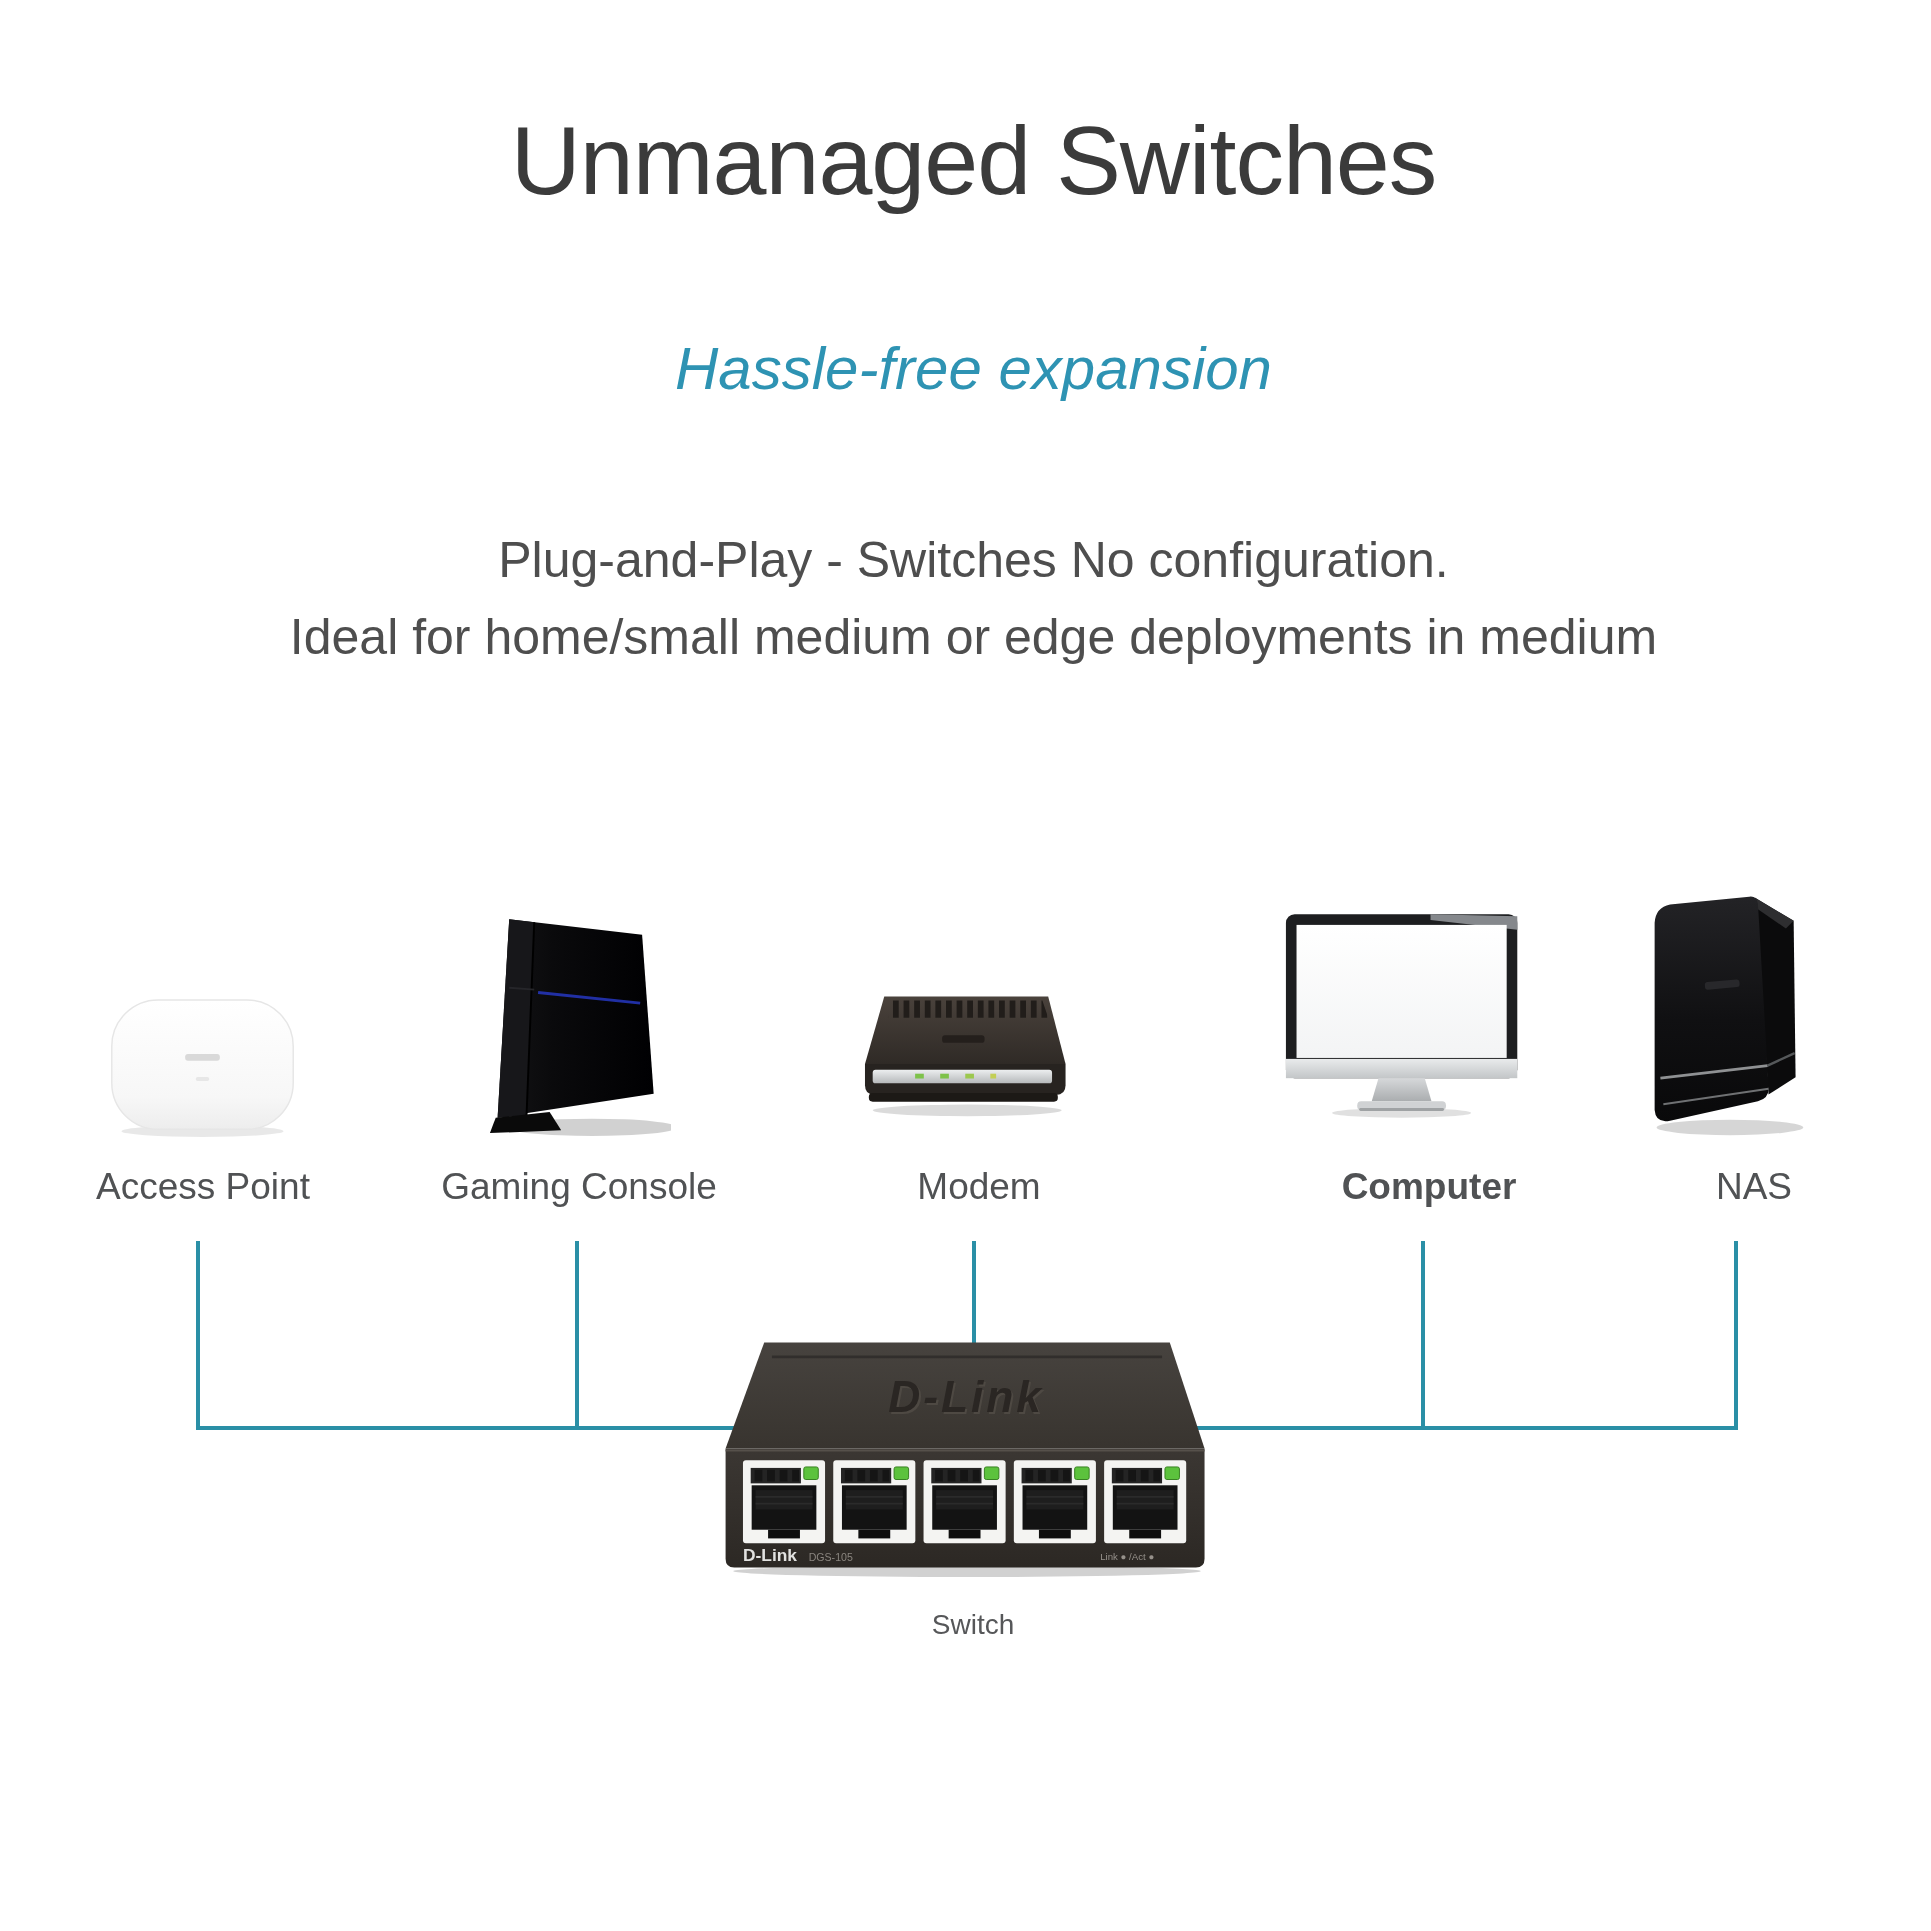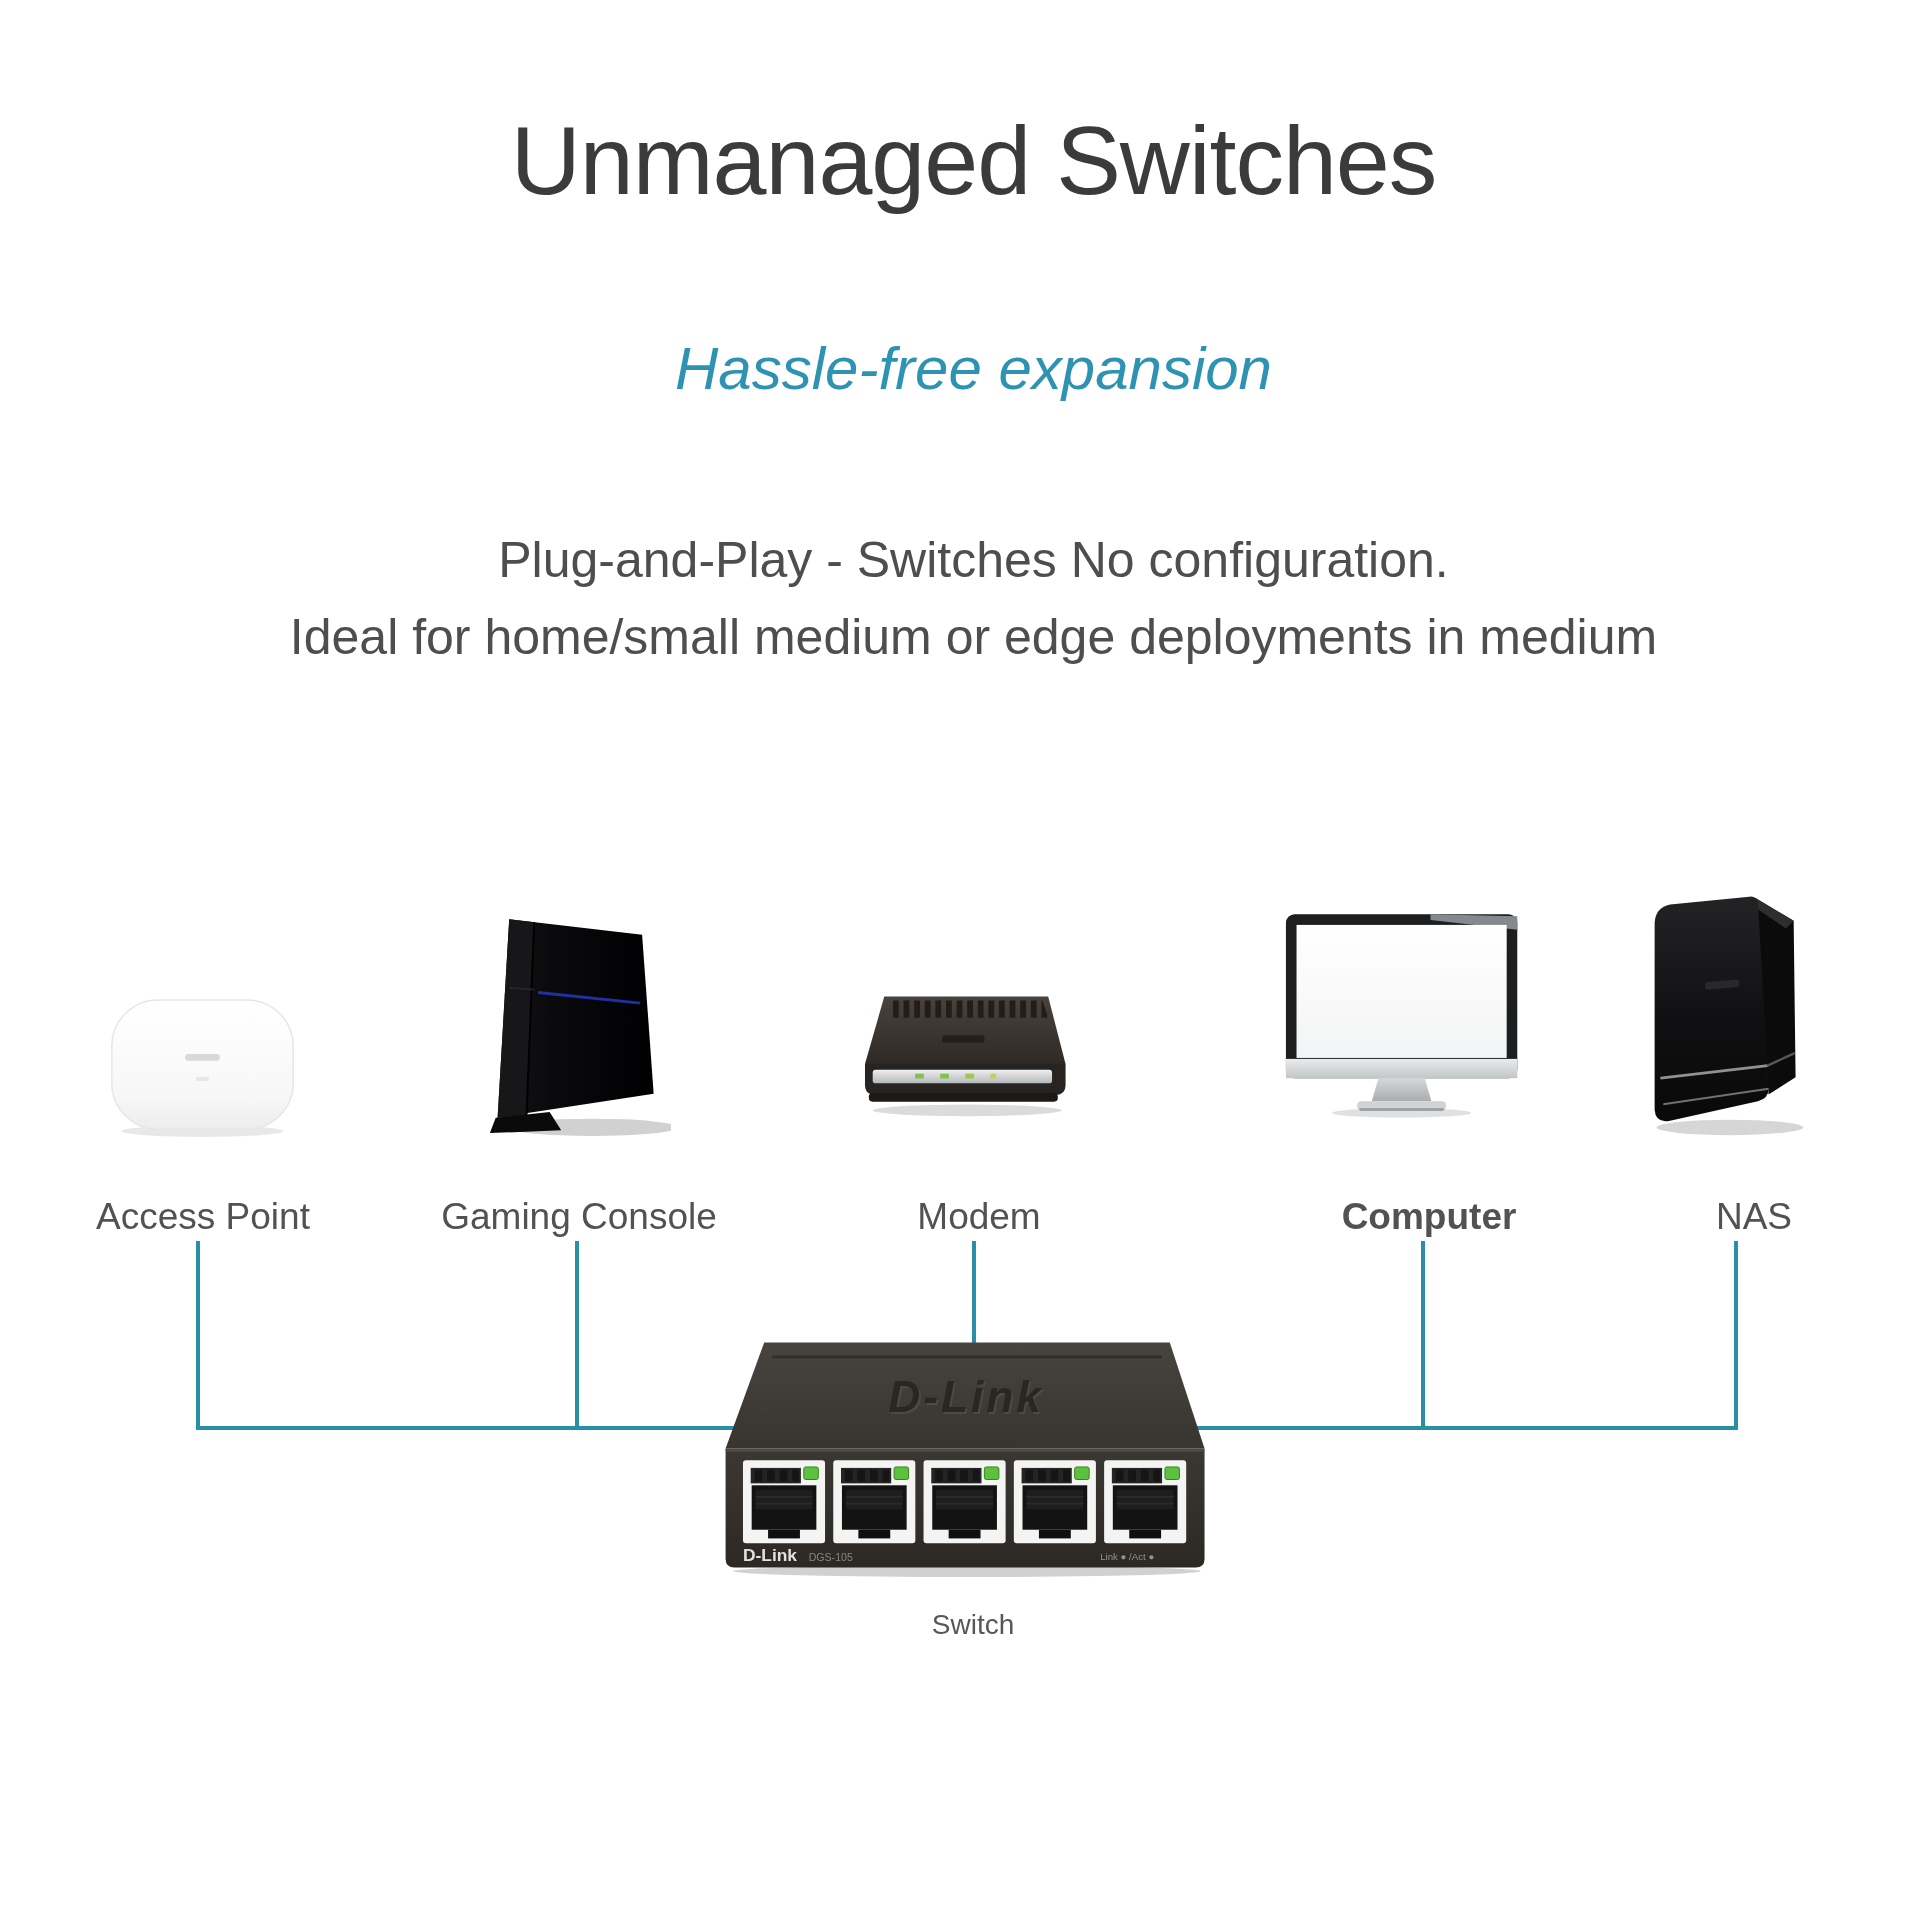--- a/index.html
+++ b/index.html
@@ -5,21 +5,21 @@
   html,body{margin:0;padding:0;background:#ffffff;}
   .canvas{
     position:relative;width:1931px;height:1931px;background:#ffffff;overflow:hidden;
     font-family:"Liberation Sans","DejaVu Sans",sans-serif;
   }
   .center-text{position:absolute;left:0;width:1931px;text-align:center;margin:8px;}
   .page-title{top:97px;font-size:97px;font-weight:400;color:#3b3b3b;letter-spacing:-1px;}
   .page-subtitle{top:326px;font-size:60px;font-weight:400;color:#2e93b3;font-style:italic;}
   .description{top:514px;font-size:50px;line-height:77px;color:#4e4e4e;font-weight:400;}
   .device-label{
-    position:absolute;top:1196px;transform:translateX(-50%);
+    position:absolute;top:1166px;transform:translateX(-50%);
     font-size:37px;color:#505254;white-space:nowrap;
   }
   .hub-label{
     position:absolute;top:1609px;transform:translateX(-50%);
     font-size:28px;color:#565759;white-space:nowrap;
   }
   .device-art{position:absolute;}
   .vline{position:absolute;width:3.9px;background:#2a8fa6;}
   .hline{position:absolute;height:3.9px;background:#2a8fa6;}
   .switch-art{position:absolute;left:714px;top:1325px;z-index:5;}

